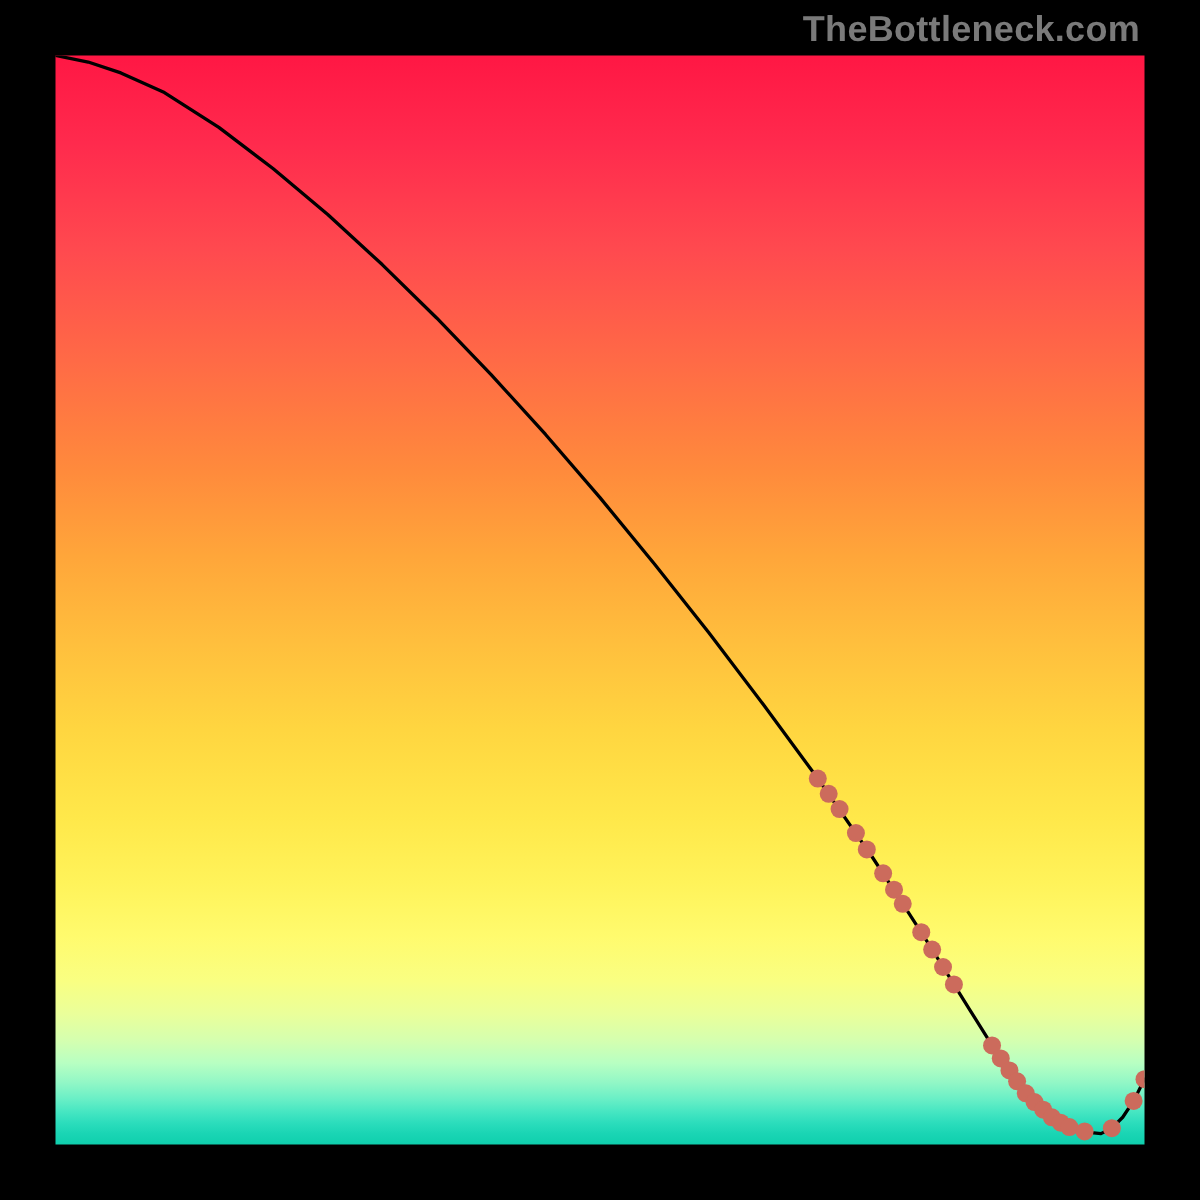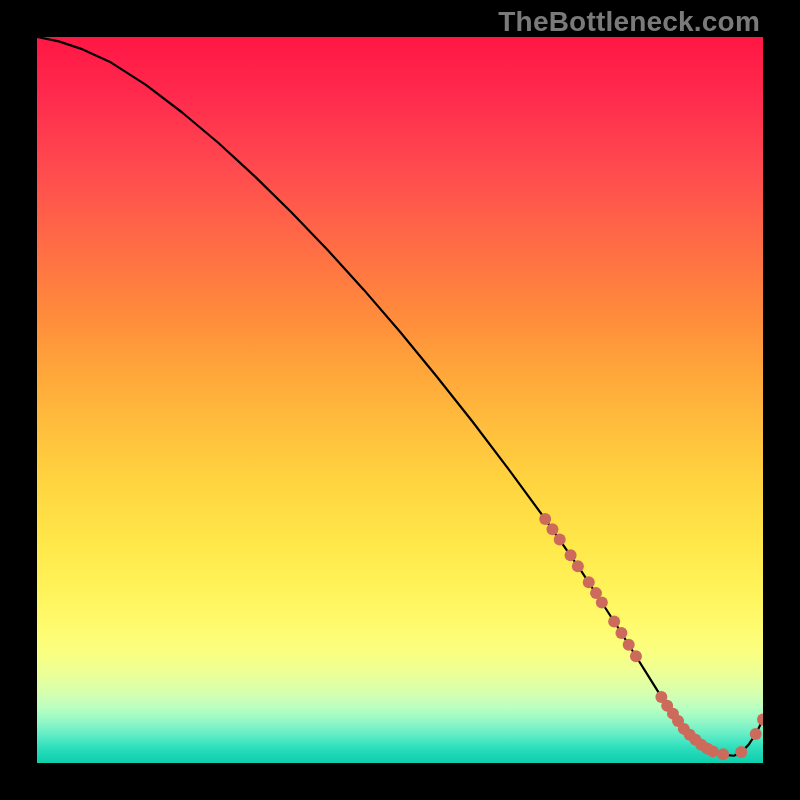--- a/index.html
+++ b/index.html
@@ -63,21 +63,21 @@
   }
   .curve circle.marker {
     fill: #cc6b5c;
     stroke: none;
   }
   .watermark {
     position: absolute;
     top: 6px;
     right: 40px;
     color: #7a7a7a;
-    font-size: 28px;
+    font-size: 24px;
     font-weight: 600;
     letter-spacing: 0.2px;
     user-select: none;
   }
 </style>
 </head>
 <body>
 
 <div class="stage">
   <div class="plot">

